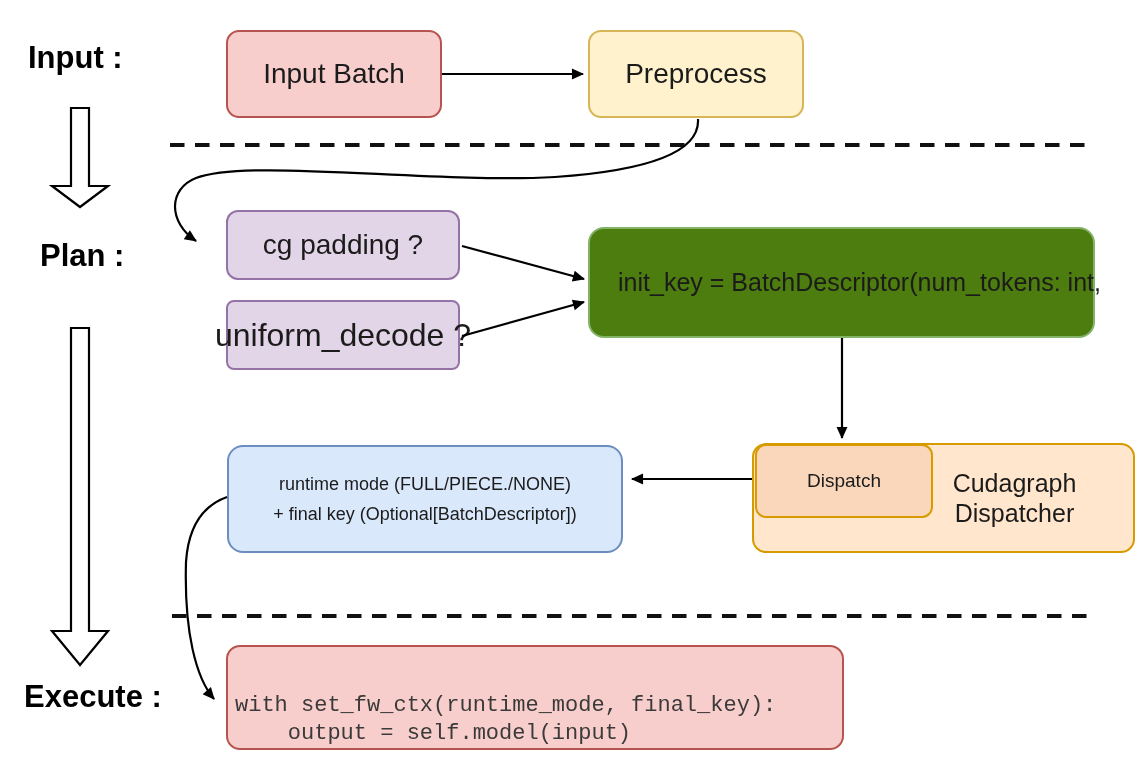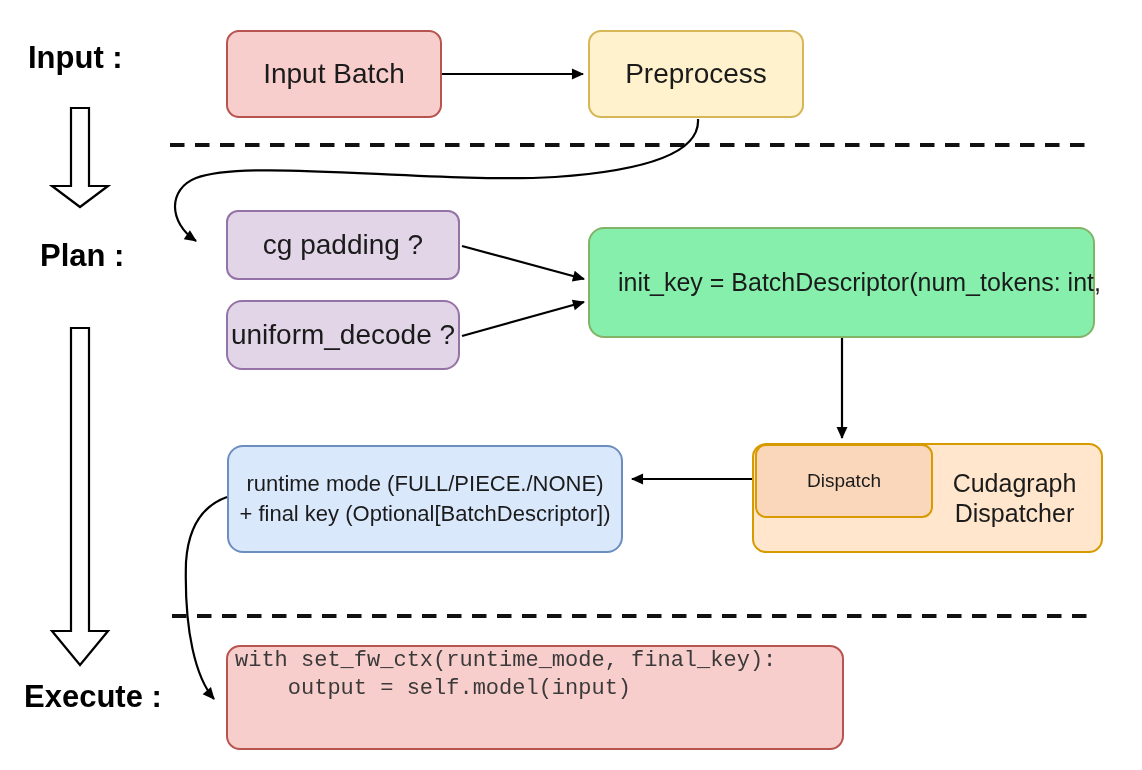--- a/index.html
+++ b/index.html
@@ -22,37 +22,37 @@
     display:flex;flex-direction:column;align-items:center;justify-content:center;
     text-align:center;color:#1b1b1b;white-space:nowrap;
   }
   .box-input-batch{left:226px;top:30px;width:216px;height:88px;
     background:#f8cecc;border-color:#b85450;font-size:28px;}
   .box-preprocess{left:588px;top:30px;width:216px;height:88px;
     background:#fff2cc;border-color:#d6b656;font-size:28px;}
   .box-cg-padding{left:226px;top:210px;width:234px;height:70px;
     background:#e1d5e7;border-color:#9673a6;font-size:28px;border-radius:12px;}
   .box-uniform-decode{left:226px;top:300px;width:234px;height:70px;
-    background:#e1d5e7;border-color:#9673a6;font-size:28px;border-radius:16px;}
+    background:#e1d5e7;border-color:#9673a6;font-size:32px;border-radius:8px;}
   .box-init-key{left:588px;top:227px;width:507px;height:111px;
-    background:#86efac;border-color:#82b366;font-size:25px;line-height:31px;border-radius:16px;padding-left:36px;}
+    background:#4d7c0f;border-color:#82b366;font-size:25px;line-height:31px;border-radius:16px;padding-left:36px;}
   .box-runtime{left:227px;top:445px;width:396px;height:108px;
-    background:#dae8fc;border-color:#6c8ebf;font-size:22px;line-height:30px;border-radius:16px;}
-  .box-cuda-outer{left:752px;top:443px;width:351px;height:110px;
+    background:#dae8fc;border-color:#6c8ebf;font-size:18px;line-height:30px;border-radius:16px;}
+  .box-cuda-outer{left:752px;top:443px;width:383px;height:110px;
     background:#ffe6cc;border-color:#d79b00;border-radius:14px;}
   .cuda-label{
     position:absolute;left:182px;top:0;width:157px;height:100%;
     display:flex;align-items:center;justify-content:center;text-align:center;
     font-size:25px;line-height:30px;color:#1b1b1b;white-space:normal;
   }
   .box-dispatch{left:755px;top:444px;width:178px;height:74px;
     background:#fad7bb;border-color:#d79b00;font-size:19px;border-radius:11px;z-index:2;}
   .box-code{left:226px;top:645px;width:618px;height:105px;
     background:#f8cecc;border-color:#b85450;border-radius:14px;
-    align-items:flex-start;justify-content:flex-start;text-align:left;
+    align-items:flex-start;justify-content:flex-end;text-align:left;
     padding-left:7px;
     font-family:"Liberation Mono", monospace;font-size:22px;line-height:28px;color:#3a3a3a;}
   .box-code div{white-space:pre;}
 </style>
 </head>
 <body>
 
 <div class="canvas">
 
   <div class="stage-label" style="left:28px;top:42px;">Input :</div>

